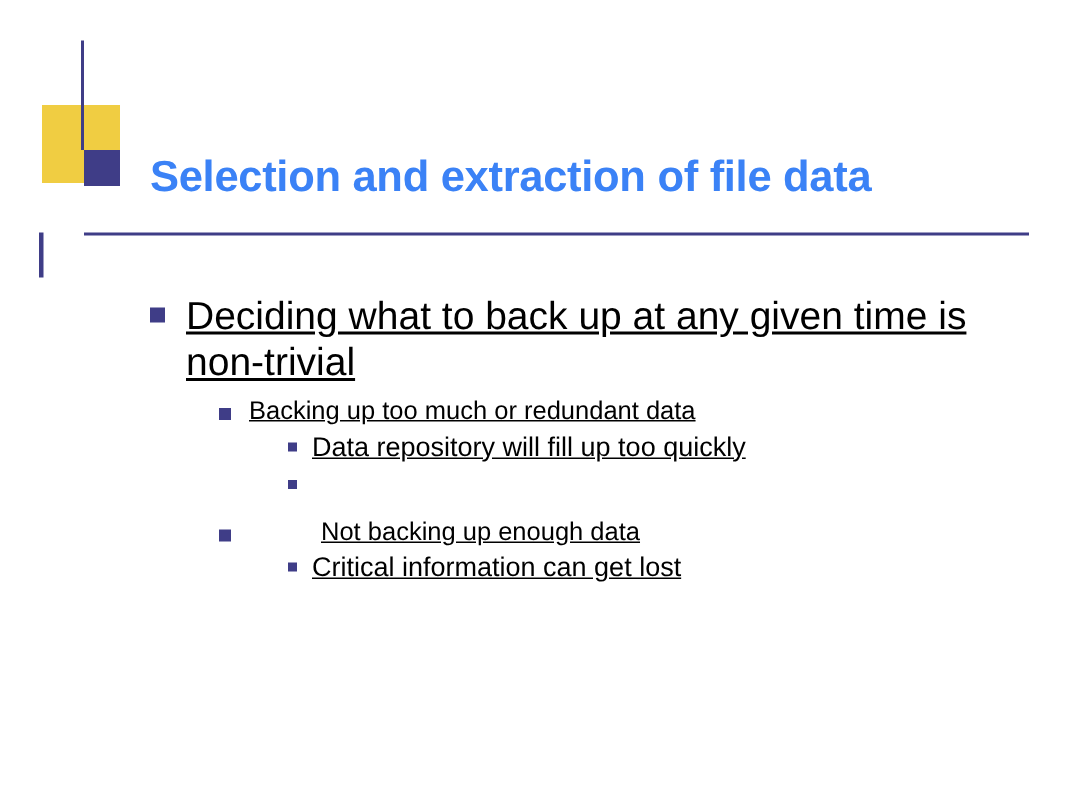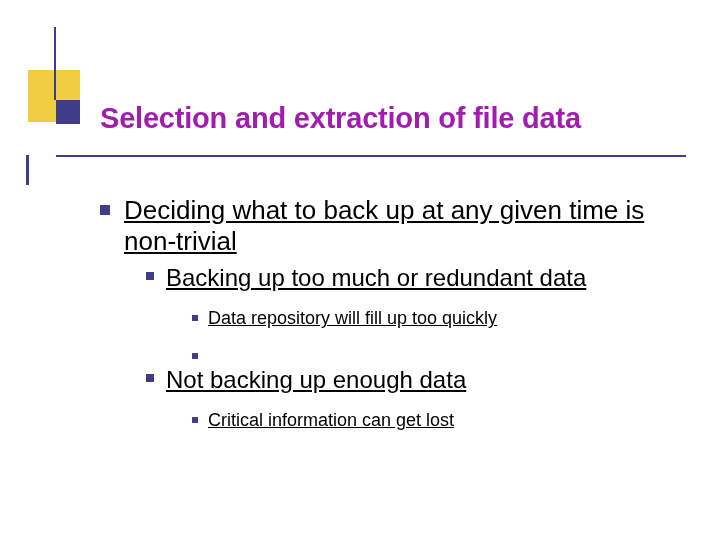--- a/index.html
+++ b/index.html
@@ -59,21 +59,21 @@
     height: 73px;
     background: #3f3d87;
   }
 
   .title {
     position: absolute;
     left: 100px;
     top: 102px;
     font-size: 29px;
     font-weight: bold;
-    color: #a21caf;
+    color: #3b82f6;
     letter-spacing: -0.2px;
     white-space: nowrap;
   }
 
   .body {
     position: absolute;
     left: 100px;
     top: 195px;
     width: 580px;
     text-decoration: underline;
@@ -84,24 +84,24 @@
   .txt { }
 
   
   .l1 { margin-bottom: 6px; }
   .l1 .bullet { width:10px; height:10px; margin-top:10px; margin-right:14px; flex:0 0 auto; }
   .l1 .txt { font-size:26px; line-height:1.2; }
 
   
   .l2 { margin-left:46px; margin-top:4px; margin-bottom:2px; }
   .l2 .bullet { width:8px; height:8px; margin-top:9px; margin-right:12px; flex:0 0 auto; }
-  .l2 .txt { font-size:24px; line-height:1.25; }
+  .l2 .txt { font-size:17px; line-height:1.25; }
 
   
-  .l3 { margin-left:92px; margin-top:14px; }
+  .l3 { margin-left:92px; margin-top:2px; }
   .l3 .bullet { width:6px; height:6px; margin-top:8px; margin-right:10px; flex:0 0 auto; }
   .l3 .txt { font-size:18px; line-height:1.3; }
 
 </style>
 </head>
 <body>
 
 <div class="slide">
 
   <div class="deco-yellow-square"></div>
@@ -125,21 +125,21 @@
     </div>
 
     <div class="row l3">
       <span class="bullet"></span>
       <span class="txt">Data repository will fill up too quickly</span>
     </div>
     <div class="row l3">
       <span class="bullet"></span>
     </div>
 
-    <div class="row l2" style="margin-top:6px;">
+    <div class="row l2" style="margin-top:18px;gap:48px;">
       <span class="bullet"></span>
       <span class="txt">Not backing up enough data</span>
     </div>
 
     <div class="row l3">
       <span class="bullet"></span>
       <span class="txt">Critical information can get lost</span>
     </div>
 
   </div>

